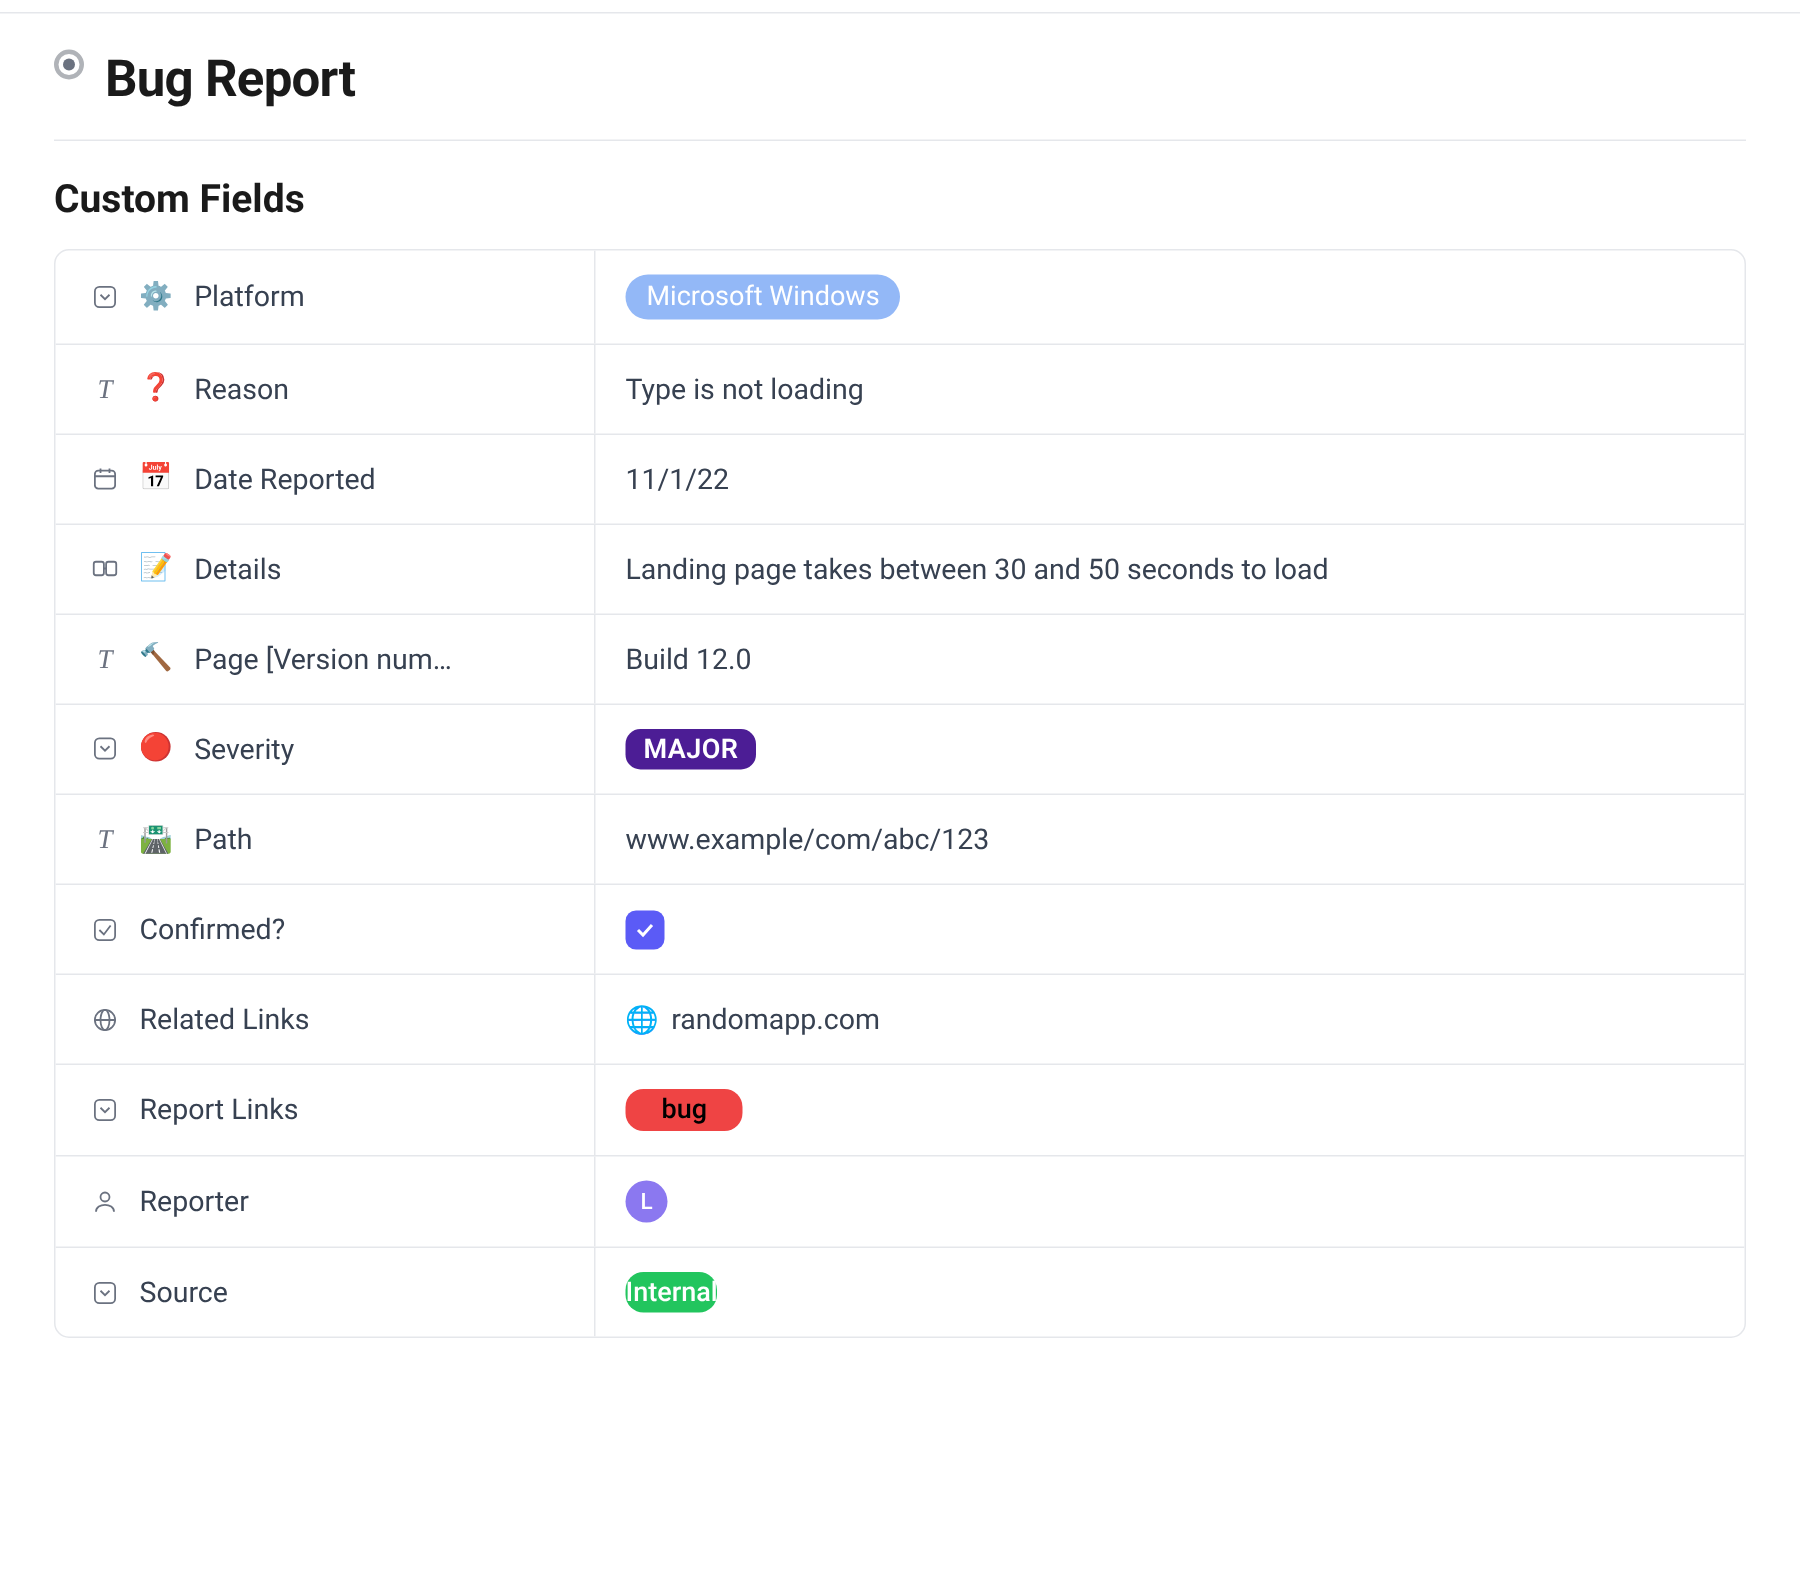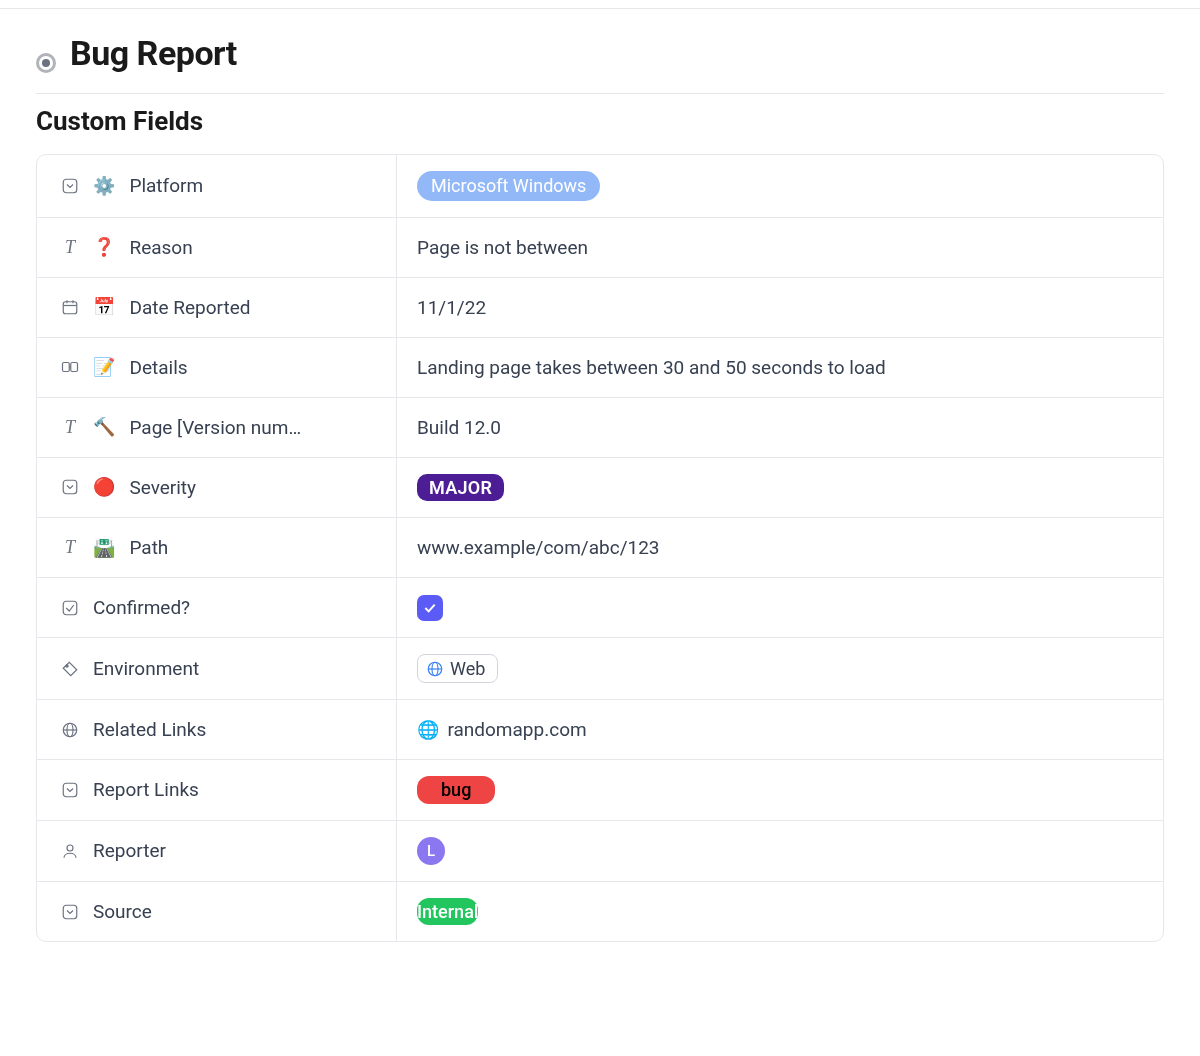--- a/index.html
+++ b/index.html
@@ -8,25 +8,25 @@
     background: #fff;
     color: #1a1a1a;
     font-size: 18px;
     padding: 8px 0 0 0;
   }
   .container {
     padding: 0 36px 20px 36px;
   }
   .page-header {
     display: flex;
-    align-items: flex-end;
+    align-items: flex-start;
     gap: 14px;
     padding: 24px 0 20px 0;
     border-bottom: 1px solid #e5e7eb;
-    margin-bottom: 12px;
+    margin-bottom: 24px;
   }
   .status-dot {
     width: 20px;
     height: 20px;
     border-radius: 50%;
     border: 3px solid #b0b3b8;
     display: inline-block;
     position: relative;
   }
   .status-dot::after {
@@ -191,21 +191,21 @@
       </div>
     </div>
 
     <div class="row">
       <div class="cell-label">
         <span class="type-icon" style="font-style:italic;font-family:serif;font-size:18px;color:#6b7280;">T</span>
         <span class="emoji" style="color:#ef4444;font-weight:700;">❓</span>
         <span class="label-text">Reason</span>
       </div>
       <div class="cell-value">
-        <span>Page is not between</span>
+        <span>Type is not loading</span>
       </div>
     </div>
 
     <div class="row">
       <div class="cell-label">
         <span class="type-icon">
           <svg viewBox="0 0 24 24">
               <rect x="3" y="5" width="18" height="16" rx="3"></rect>
               <line x1="3" y1="10" x2="21" y2="10"></line>
               <line x1="8" y1="3" x2="8" y2="7"></line>
@@ -287,50 +287,29 @@
       </div>
       <div class="cell-value">
         <span class="check-box">
           <svg viewBox="0 0 24 24">
               <polyline points="5 12 10 17 19 7"></polyline>
             </svg>
         </span>
       </div>
     </div>
 
-    <div class="row">
-      <div class="cell-label">
-        <span class="type-icon">
-          <svg viewBox="0 0 24 24">
-              <path d="M3 11 L11 3 L21 13 L13 21 Z"></path>
-              <circle cx="8" cy="8" r="1.5" fill="currentColor"></circle>
-            </svg>
-        </span>
-        <span class="label-text">Environment</span>
-      </div>
-      <div class="cell-value">
-        <span class="tag-box">
-          <svg class="globe-small" viewBox="0 0 24 24" fill="none" stroke="currentColor" stroke-width="1.6">
+
+    <div class="row">
+      <div class="cell-label">
+        <span class="type-icon">
+          <svg viewBox="0 0 24 24">
               <circle cx="12" cy="12" r="9"></circle>
               <ellipse cx="12" cy="12" rx="4" ry="9"></ellipse>
               <line x1="3" y1="12" x2="21" y2="12"></line>
             </svg>
-          <span>Web</span>
-        </span>
-      </div>
-    </div>
-
-    <div class="row">
-      <div class="cell-label">
-        <span class="type-icon">
-          <svg viewBox="0 0 24 24">
-              <circle cx="12" cy="12" r="9"></circle>
-              <ellipse cx="12" cy="12" rx="4" ry="9"></ellipse>
-              <line x1="3" y1="12" x2="21" y2="12"></line>
-            </svg>
         </span>
         <span class="label-text">Related Links</span>
       </div>
       <div class="cell-value">
         <span class="link-val">
           <span class="globe-gray">🌐</span>
           <span>randomapp.com</span>
         </span>
       </div>
     </div>

